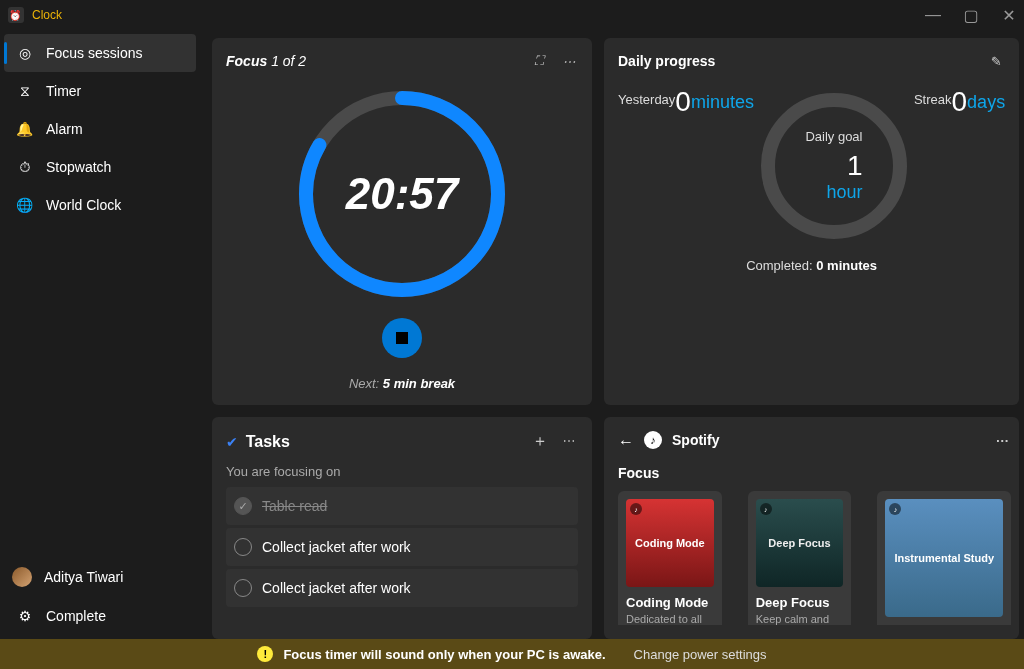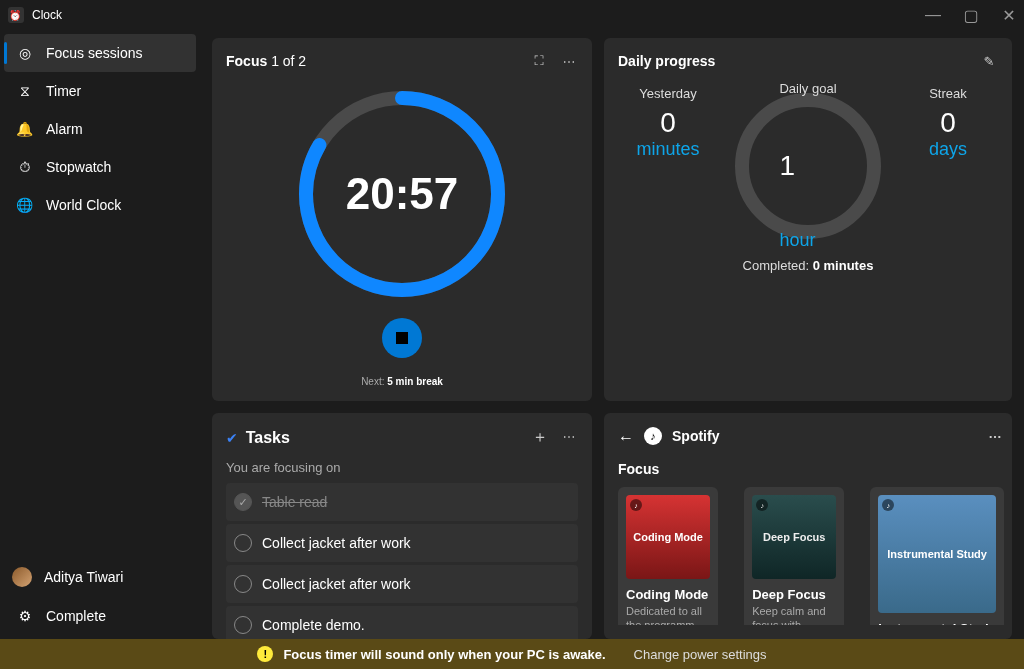--- a/index.html
+++ b/index.html
@@ -13,21 +13,21 @@
   position: relative;
 }
 .titlebar {
   height: 30px;
   display: flex;
   align-items: center;
   padding: 0 8px;
   background: #1c1c1c;
 }
 .titlebar-icon { width: 16px; height: 16px; margin-right: 8px; background:#333; border-radius:3px; display:flex; align-items:center; justify-content:center; font-size:10px;}
-.titlebar-title { font-size: 12px; color: #ffffff; }
+.titlebar-title { font-size: 12px; color: #eab308; }
 .window-controls { margin-left: auto; display: flex; gap: 24px; color: #999; }
 .wc-btn { width: 14px; height: 14px; display:flex; align-items:center; justify-content:center; cursor:pointer;}
 .main { display: flex; height: calc(100% - 30px - 30px); }
 .sidebar {
   width: 200px;
   background: #1c1c1c;
   padding: 4px 0;
   display: flex;
   flex-direction: column;
 }
@@ -56,42 +56,42 @@
   grid-template-columns: 380px 1fr;
   grid-template-rows: auto 1fr;
   gap: 12px;
 }
 .card {
   background: #2b2b2b;
   border-radius: 6px;
   padding: 14px;
   position: relative;
 }
-.focus-card { grid-row: span 1; display:flex; flex-direction:column; align-items:center; }
+.focus-card { grid-row: span 1; display:flex; flex-direction:column; align-items:center;font-style:italic; }
 .card-header { display:flex; align-items:center; width:100%; font-size:14px; margin-bottom:6px;}
 .card-title { font-size:14px; }
 .card-title b { font-weight:600;}
 .header-icons { margin-left:auto; display:flex; gap:12px; color:#ccc;}
 .hi { width:18px; height:18px; cursor:pointer; display:flex; align-items:center; justify-content:center; font-size:13px;}
 .ring-wrap { position:relative; width:220px; height:220px; margin:8px 0 6px;}
 .ring-wrap svg { transform: rotate(-90deg); }
 .timer-text { position:absolute; top:50%; left:50%; transform:translate(-50%,-50%); font-size:44px; font-weight:600;text-align:right;}
 .stop-btn { width:40px; height:40px; border-radius:50%; background:#0078d4; display:flex; align-items:center; justify-content:center; cursor:pointer; margin-top:8px;}
 .stop-sq { width:12px; height:12px; background:#000;}
-.next-label { margin-top:18px; font-size:10px;}
+.next-label { margin-top:18px; font-size:13px;}
 .next-label .dim { color:#aaa; }
 .progress-card { }
 .progress-row { display:flex; justify-content:space-around; align-items:flex-start; margin-top:16px; text-align:center;}
-.prog-col { display:flex; flex-direction:column; align-items:center; min-width:80px;}
+.prog-col { display:flex; flex-direction:row; align-items:center; min-width:80px;}
 .prog-label { font-size:13px; color:#ddd; margin-bottom:6px;}
 .prog-val { font-size:28px; font-weight:400;}
 .prog-unit { font-size:18px; color:#0ea5e9; }
 .goal-ring { position:relative; width:160px; height:160px;}
 .goal-ring svg { transform: rotate(-90deg);}
-.goal-center { position:absolute; top:50%; left:50%; transform:translate(-50%,-50%); display:flex; flex-direction:column; align-items:flex-start;gap:48px;}
+.goal-center { position:absolute; top:50%; left:50%; transform:translate(-50%,-50%); display:flex; flex-direction:column; align-items:flex-end;}
 .completed-line { text-align:center; font-size:13px; margin-top:12px; color:#ddd;}
 .completed-line b { color:#fff; font-weight:600;}
 .tasks-card { display:flex; flex-direction:column; overflow:hidden; padding-bottom:0;}
 .tasks-header { display:flex; align-items:center; width:100%; gap:8px;}
 .tasks-icon { color:#3b82f6; font-size:14px;}
 .focusing-label { font-size:13px; color:#aaa; margin:12px 0 8px;}
 .task-item { display:flex; align-items:center; gap:10px; padding:10px 8px; background:#323232; border-radius:4px; margin-bottom:3px; font-size:14px;}
 .task-circle { width:18px; height:18px; border:1.5px solid #888; border-radius:50%; flex-shrink:0;}
 .task-done .task-circle { background:#555; border-color:#555; display:flex; align-items:center; justify-content:center; font-size:11px; color:#aaa;}
 .task-done .task-text { text-decoration:line-through; color:#888;}
@@ -239,24 +239,20 @@
             <div class="task-text">Table read</div>
           </div>
           <div class="task-item">
             <div class="task-circle"></div>
             <div class="task-text">Collect jacket after work</div>
           </div>
           <div class="task-item">
             <div class="task-circle"></div>
             <div class="task-text">Collect jacket after work</div>
           </div>
-          <div class="task-item">
-            <div class="task-circle"></div>
-            <div class="task-text">Complete demo.</div>
-          </div>
         </div>
     </div>
 
     <div class="card spotify-card">
       <div class="sp-header">
         <span class="sp-back">←</span>
         <span class="sp-logo">♪</span>
         <span>Spotify</span>
         <div class="header-icons">
           <span class="hi">⋯</span>

